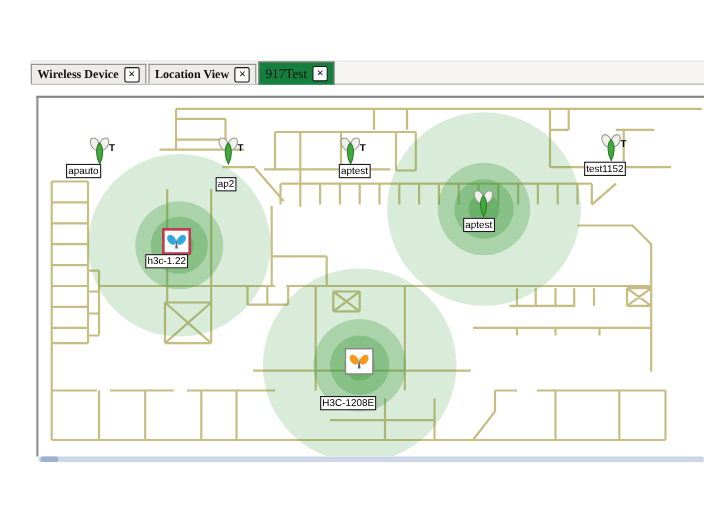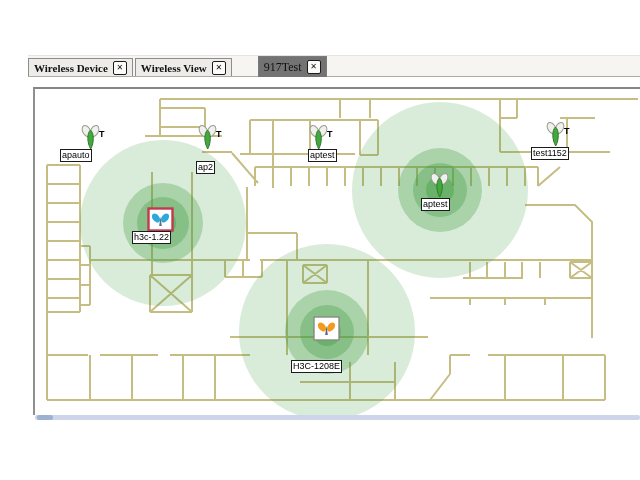--- a/index.html
+++ b/index.html
@@ -7,22 +7,22 @@
          font-family:"Liberation Sans",sans-serif;}
 
   
   .tabbar{position:absolute;left:28px;top:55px;width:612px;height:22px;
           background:#f6f5f2;border-top:1px solid #e6e4e0;border-bottom:1px solid #aeaba5;
           display:flex;align-items:flex-end;box-sizing:border-box;}
   .tab{height:18px;margin-right:2px;padding:0 5px;display:flex;align-items:center;gap:5px;
        background:#eeece8;border:1px solid #8d8d8d;border-bottom:none;box-sizing:border-box;
        font-family:"Liberation Serif",serif;font-size:11px;font-weight:bold;color:#111;
        cursor:default;white-space:nowrap;}
-  .tab.active{height:21px;background:#737373;font-weight:normal;font-size:12px;
-       position:relative;top:1px;border-color:#7a7a7a;z-index:3;margin-left:24px;}
+  .tab.active{height:21px;background:#15803d;font-weight:normal;font-size:12px;
+       position:relative;top:1px;border-color:#7a7a7a;z-index:3;}
   .tab-close{width:12px;height:12px;border:1px solid #1c1c1c;border-radius:2px;
        display:flex;align-items:center;justify-content:center;
        font:bold 8px/8px "DejaVu Sans",sans-serif;color:#111;background:#fbfbfa;}
 
   
   .map-panel{position:absolute;left:33px;top:87px;width:607px;height:328px;box-sizing:border-box;
        border-top:2px solid #858585;border-left:2px solid #8f8f8f;background:#fff;overflow:hidden;}
   .floor{position:absolute;left:0;top:0;width:605px;height:326px;}
   .walls{stroke:var(--wall,#c6bd83);stroke-width:2;fill:none;}
   .cov1{fill:var(--cov,#3f9b3f);fill-opacity:.20;}
@@ -48,21 +48,21 @@
 <body>
 
 <div class="stage">
 
   <div class="tabbar">
     <div class="tab">
       <span>Wireless Device</span>
       <span class="tab-close">✕</span>
     </div>
     <div class="tab">
-      <span>Wireless View</span>
+      <span>Location View</span>
       <span class="tab-close">✕</span>
     </div>
     <div class="tab active">
       <span>917Test</span>
       <span class="tab-close">✕</span>
     </div>
   </div>
 
   <div class="map-panel">
 

